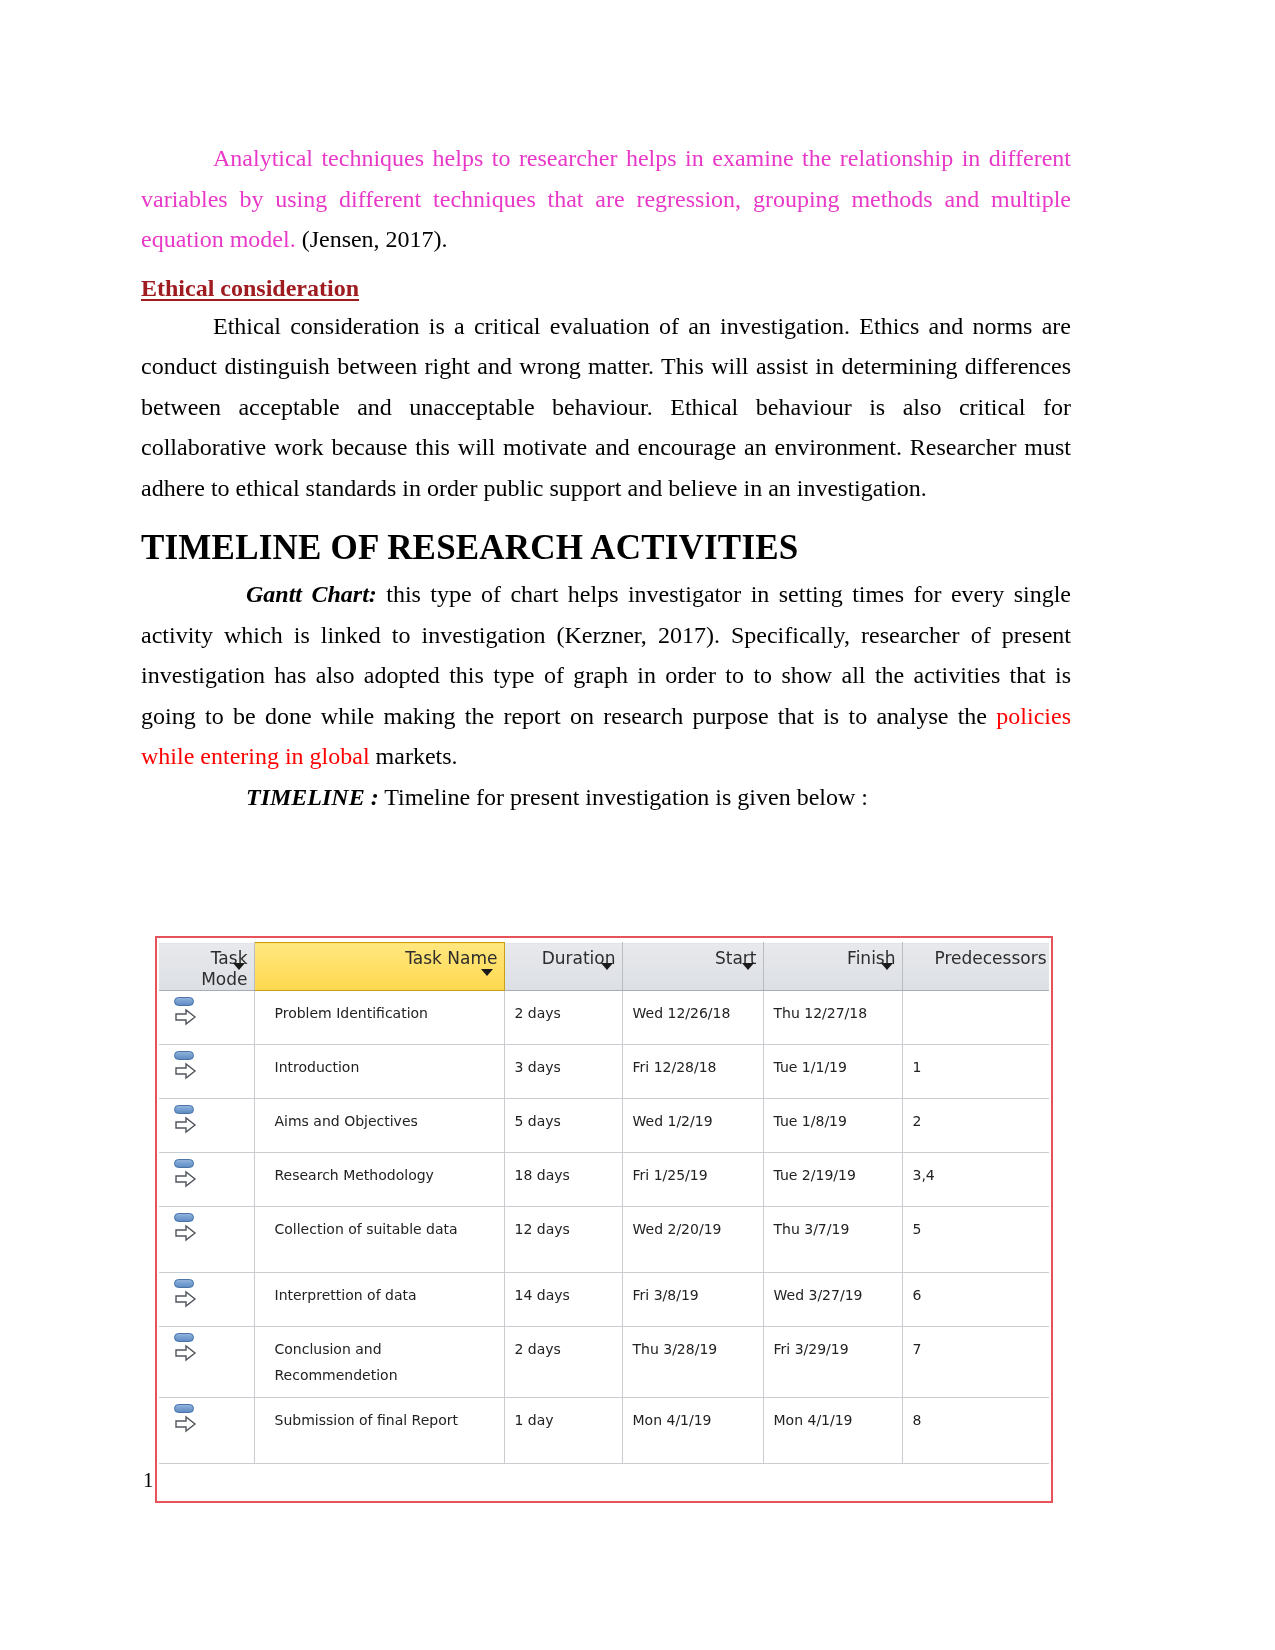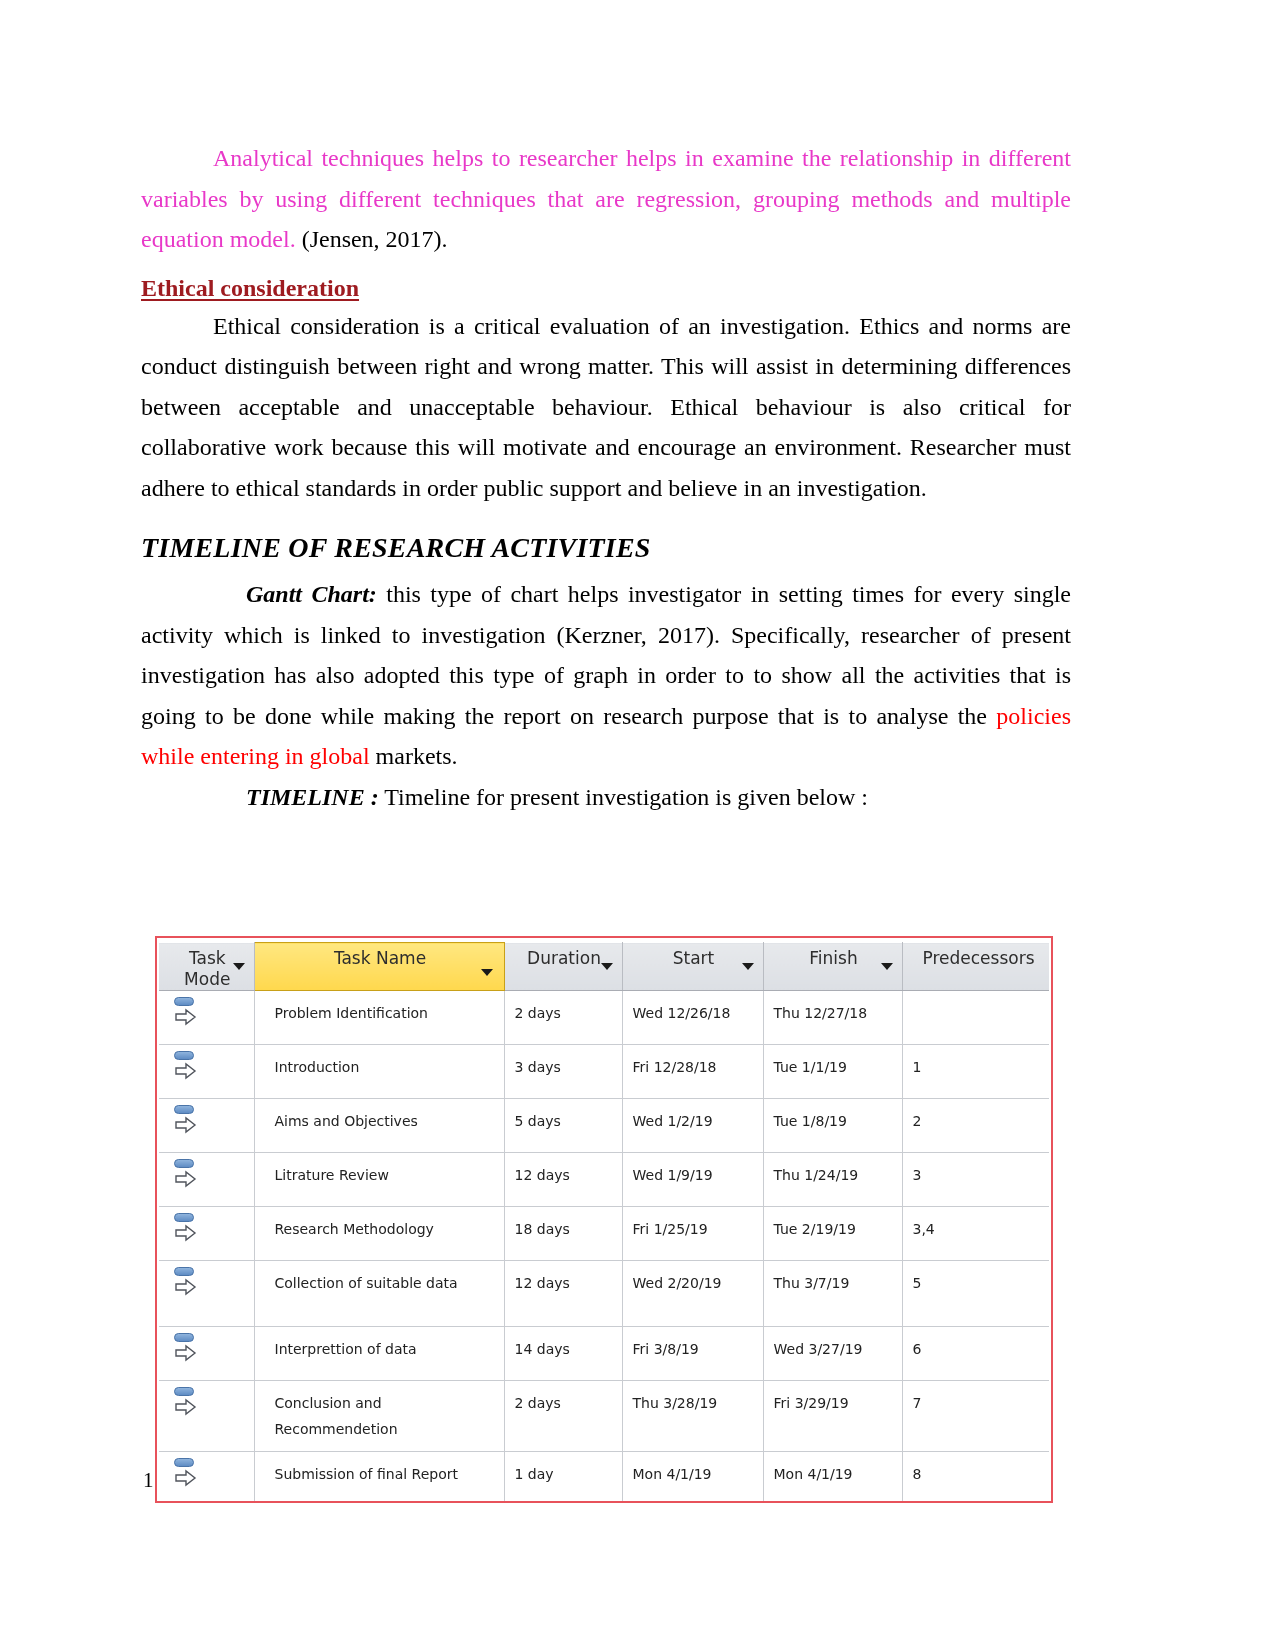--- a/index.html
+++ b/index.html
@@ -55,26 +55,25 @@
     font-size: 24px;
     line-height: 32px;
     font-weight: bold;
     color: #9E1B20;
     text-decoration: underline;
     text-underline-offset: 3px;
   }
 
   h2.mainhead {
     margin: 22px 0 8px 0;
-    font-size: 28px;
+    font-size: 35px;
     line-height: 36px;
     font-weight: bold;
     color: #000000;
     letter-spacing: 0.2px;
-    font-style: italic;
   }
 
   .bolditalic { font-weight: bold; font-style: italic; margin-left: 33px; }
 
   
   .proj-shot {
     position: absolute;
     left: 155px;
     top: 936px;
     width: 898px;
@@ -110,21 +109,21 @@
 
   table.gantt thead th {
     background: linear-gradient(to bottom, #e7e9ec 0%, #dcdfe4 100%);
     border-right: 1px solid #b9bcc2;
     border-bottom: 1px solid #a9acb3;
     border-top: 1px solid #ffffff;
     height: 48px;
     vertical-align: top;
     padding: 5px 6px 0 8px;
     font-weight: normal;
-    text-align: center;
+    text-align: right;
     position: relative;
     color: #2d2d2d;
     font-size: 17px;
     box-sizing: border-box;
     margin-left: 35px;
   }
   table.gantt thead th.hl {
     background: linear-gradient(to bottom, #ffe47a 0%, #ffd githubit 100%);
   }
   table.gantt thead th.hl {
@@ -300,37 +299,20 @@
             <td class="mode-cell">
               <span class="mode-icon">
                 <span class="pill"></span>
                 <span class="arrow">
                   <svg width="24" height="20" viewBox="0 0 24 20">
                       <path d="M1 7 L11 7 L11 3 L20 10 L11 17 L11 13 L1 13 Z" fill="#ffffff" stroke="#50545c" stroke-width="1.4"></path>
                     </svg>
                 </span>
               </span>
             </td>
-            <td class="name-cell">Litrature Review</td>
-            <td>12 days</td>
-            <td>Wed 1/9/19</td>
-            <td>Thu 1/24/19</td>
-            <td>3</td>
-          </tr>
-          <tr class="short">
-            <td class="mode-cell">
-              <span class="mode-icon">
-                <span class="pill"></span>
-                <span class="arrow">
-                  <svg width="24" height="20" viewBox="0 0 24 20">
-                      <path d="M1 7 L11 7 L11 3 L20 10 L11 17 L11 13 L1 13 Z" fill="#ffffff" stroke="#50545c" stroke-width="1.4"></path>
-                    </svg>
-                </span>
-              </span>
-            </td>
             <td class="name-cell">Research Methodology</td>
             <td>18 days</td>
             <td>Fri 1/25/19</td>
             <td>Tue 2/19/19</td>
             <td>3,4</td>
           </tr>
           <tr class="tall">
             <td class="mode-cell">
               <span class="mode-icon">
                 <span class="pill"></span>

